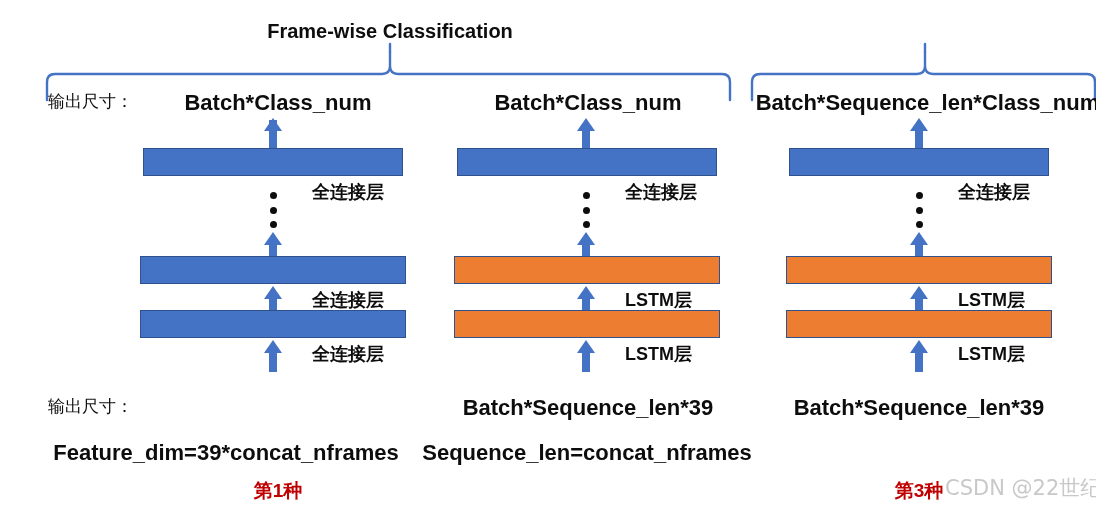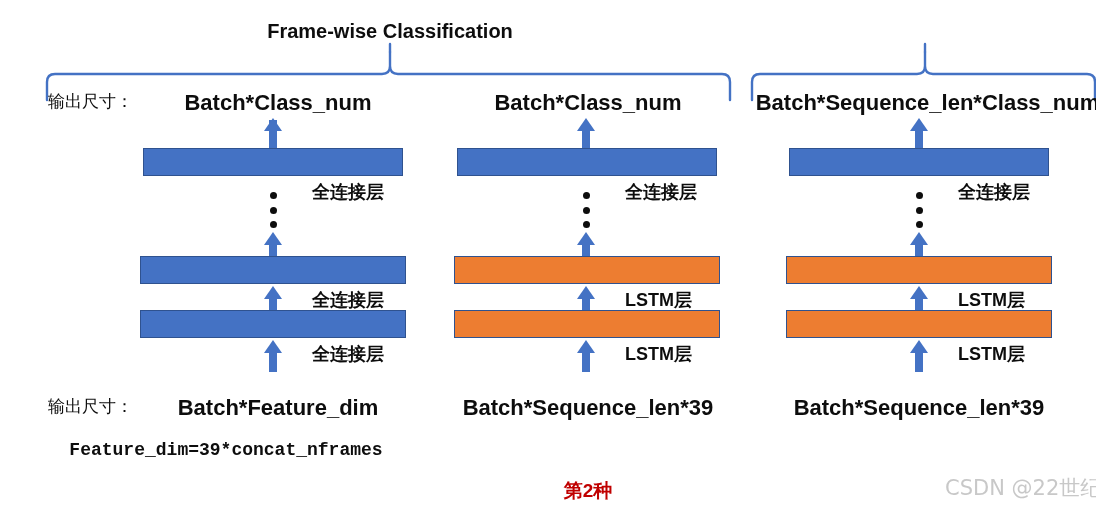--- a/index.html
+++ b/index.html
@@ -49,22 +49,21 @@
   
   .shape-text {
     position: absolute;
     font-size: 22px;
     font-weight: bold;
     color: #0d0d0d;
     white-space: nowrap;
     text-align: center;
   }
   .shape-text.small {
-    font-size: 18px;
-    font-family: Liberation Mono, monospace;
+    font-size: 22px;
   }
 
   
   .bar {
     position: absolute;
     border: 1px solid #2f528f;
     box-sizing: border-box;
   }
   .bar.fc {
     background: #4472c4;
@@ -274,29 +273,30 @@
   <div class="bar lstm" style="left:746px; top:310px; width:266px; height:28px;"></div>
   <div class="layer-name" style="left:918px; top:342px;">LSTM层</div>
 
   <div class="arrow" style="left:870px; top:340px; width:18px; height:32px;">
     <div class="head"></div>
     <div class="stem" style="width:8px; height:21px;"></div>
   </div>
 
   <div class="row-label" style="left:8px; top:395px;">输出尺寸：</div>
 
-  <div class="shape-text" style="left:108px; top:395px; width:260px;">Batch*Feature_dim</div>
 
   <div class="shape-text" style="left:418px; top:395px; width:260px;">Batch*Sequence_len*39</div>
 
   <div class="shape-text" style="left:749px; top:395px; width:260px;">Batch*Sequence_len*39</div>
 
   <div class="shape-text small" style="left:6px; top:440px; width:360px;">Feature_dim=39*concat_nframes</div>
 
-
-
-
-  <div class="variant" style="left:418px; top:478px; width:260px;">第2种</div>
-
+  <div class="shape-text small" style="left:371px; top:440px; width:352px;">Sequence_len=concat_nframes</div>
+
+
+  <div class="variant" style="left:108px; top:478px; width:260px;">第1种</div>
+
+
+  <div class="variant" style="left:749px; top:478px; width:260px;">第3种</div>
 
   <div class="watermark" style="left:905px; top:474px;">CSDN @22世纪冲刺</div>
 
 </div>
 
 </body></html>

